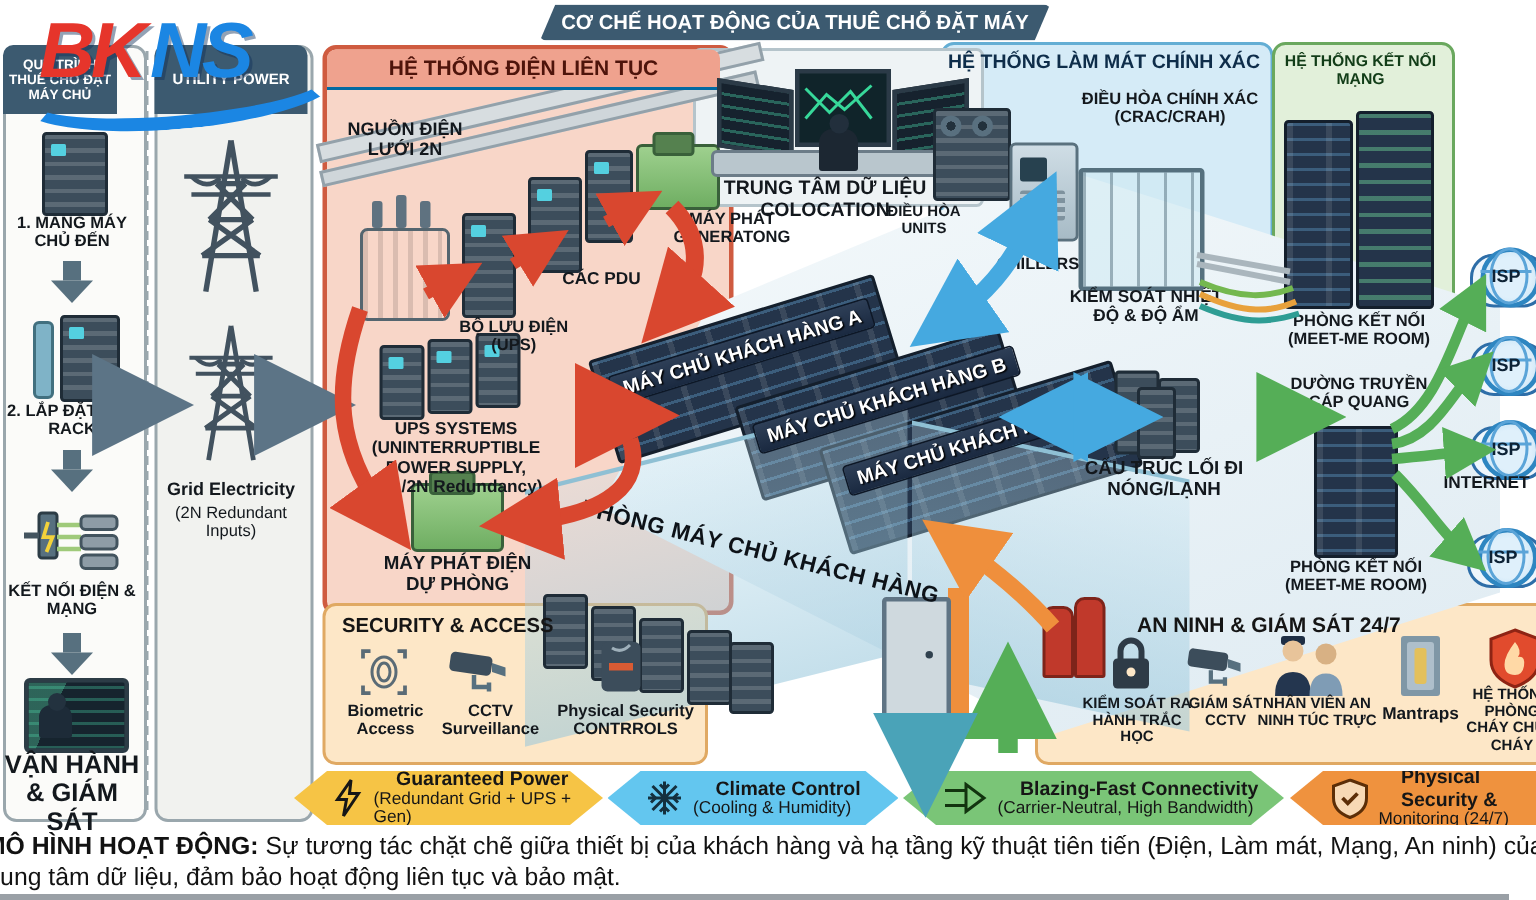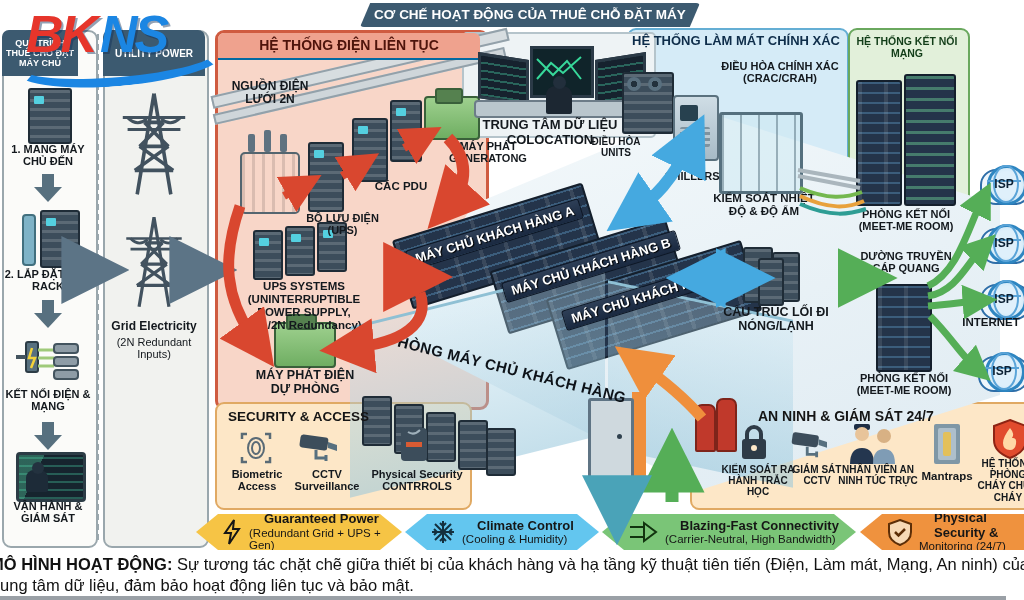--- a/index.html
+++ b/index.html
@@ -101,21 +101,21 @@
   <div class="lbl" style="left:3px;top:388px;width:90px;font-size:11px;">KẾT NỐI ĐIỆN &amp; MẠNG</div>
   <div class="stepArrow" style="left:31px;top:422px;">
       <div class="stem"></div>
       <div class="head"></div>
     </div>
 
   <div class="abs" style="left:16px;top:452px;width:64px;height:44px;background:#16242e;border:3px solid #2c3c46;border-radius:4px;z-index:8;
         background-image:linear-gradient(115deg,rgba(90,220,170,.35) 0 30%,rgba(0,0,0,0) 30%),repeating-linear-gradient(0deg,rgba(70,200,160,.35) 0 2px,rgba(0,0,0,0) 2px 8px);"></div>
   <div class="abs" style="left:26px;top:470px;width:22px;height:22px;background:#1d2b38;border-radius:8px 8px 2px 2px;z-index:9;"></div>
   <div class="abs" style="left:32px;top:462px;width:12px;height:12px;background:#23323f;border-radius:50%;z-index:9;"></div>
-  <div class="lbl" style="left:3px;top:500px;width:90px;font-size:11px;">VẬN HÀNH &amp; GIÁM SÁT</div>
+  <div class="lbl" style="left:3px;top:500px;width:90px;font-size:17px;">VẬN HÀNH &amp; GIÁM SÁT</div>
 
   <div class="abs" style="left:97px;top:34px;height:506px;border-left:2px dashed #9aa7ad;z-index:3;"></div>
 
   <div class="panel" style="left:103px;top:30px;width:102px;height:514px;background:#f1f2ef;border:2px solid #9aa7ad;"></div>
   <div class="abs hdr-dark" style="left:103px;top:30px;width:102px;height:46px;font-size:10px;border-radius:7px 7px 0 0;z-index:3;
               display:flex;align-items:center;justify-content:center;">
     <span>UTILITY POWER</span>
   </div>
   <svg class="towersvg" style="left:118px;top:88px;" width="72" height="112" viewBox="0 0 60 92">
     <g stroke="#42525f" fill="none" stroke-width="3">

